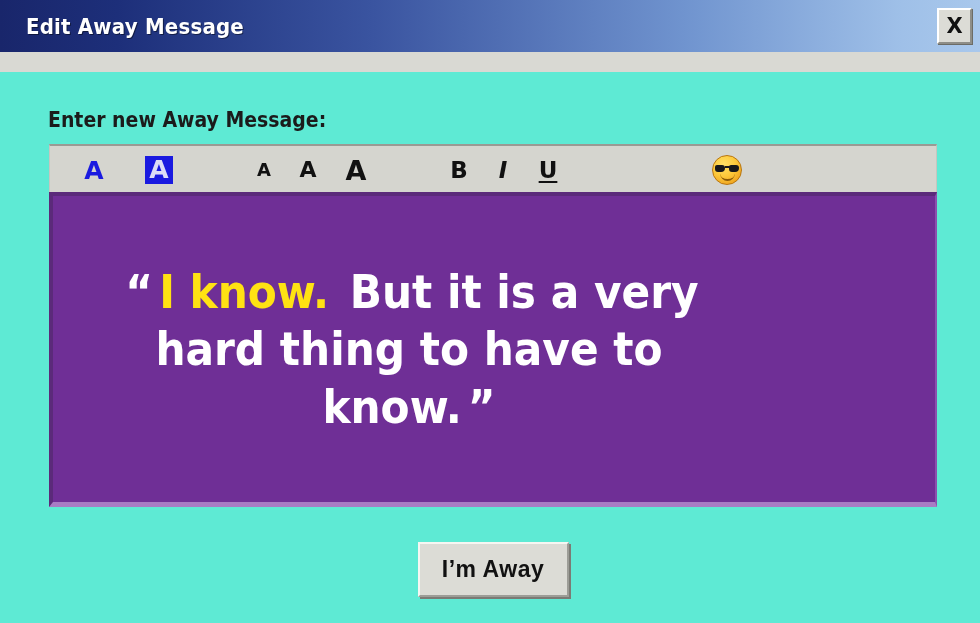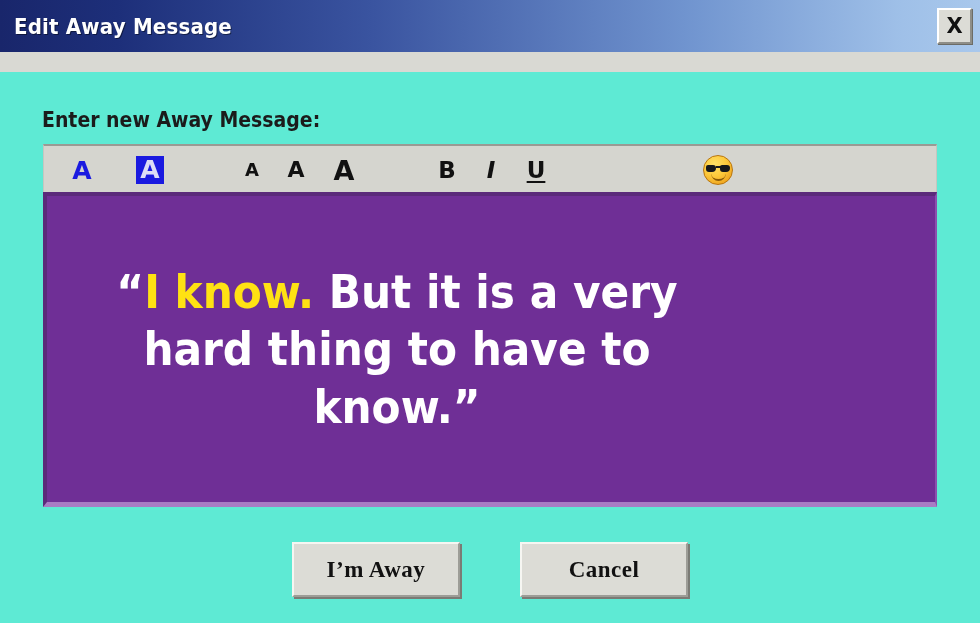--- a/index.html
+++ b/index.html
@@ -1,15 +1,15 @@
 <!DOCTYPE html>
 <html><head>
 <meta charset="utf-8">
 <style>
-  * { box-sizing: border-box; }
+  * { box-sizing: border-box; padding-left: 6px; }
   html, body {
     margin: 0; padding: 0;
   }
   body {
     width: 980px; height: 623px;
     background: #d9d9d3;
     font-family: "Liberation Sans", "DejaVu Sans", sans-serif;
     overflow: hidden;
     position: relative;
   }
@@ -194,32 +194,32 @@
   
   #footer-buttons {
     position: absolute;
     left: 0; top: 470px;
     width: 980px;
     display: flex;
     justify-content: center;
     gap: 60px;
   }
   .dlg-button {
-    width: 168px; height: 55px;
+    width: 151px; height: 55px;
     background: #dcdcd6;
     border-top: 2px solid #f6f6f2;
     border-left: 2px solid #f6f6f2;
     border-right: 2px solid #9d9d97;
     border-bottom: 2px solid #9d9d97;
     box-shadow: 2px 2px 0 #7b7b75;
     display: flex;
     align-items: center;
     justify-content: center;
     cursor: pointer;
-    font-family: Liberation Serif, serif;
+    font-family: Liberation Sans, sans-serif;
     font-stretch: condensed;
     font-weight: bold;
     font-size: 23px;
     color: #111111;
     letter-spacing: 0.5px;
     padding: 0;
     white-space: nowrap;
   }
 </style>
 </head>
@@ -285,16 +285,15 @@
     <div id="message-canvas">
       <div id="message-text">
         <span>“</span><span class="hl-yellow">I know.</span><span> But it is a very hard thing to have to know.</span><span>”</span>
       </div>
     </div>
 
   </div>
 
   <div id="footer-buttons">
     <div class="dlg-button">I’m Away</div>
-    <div class="dlg-button">Cancel</div>
   </div>
 
 </div>
 
 </body></html>

